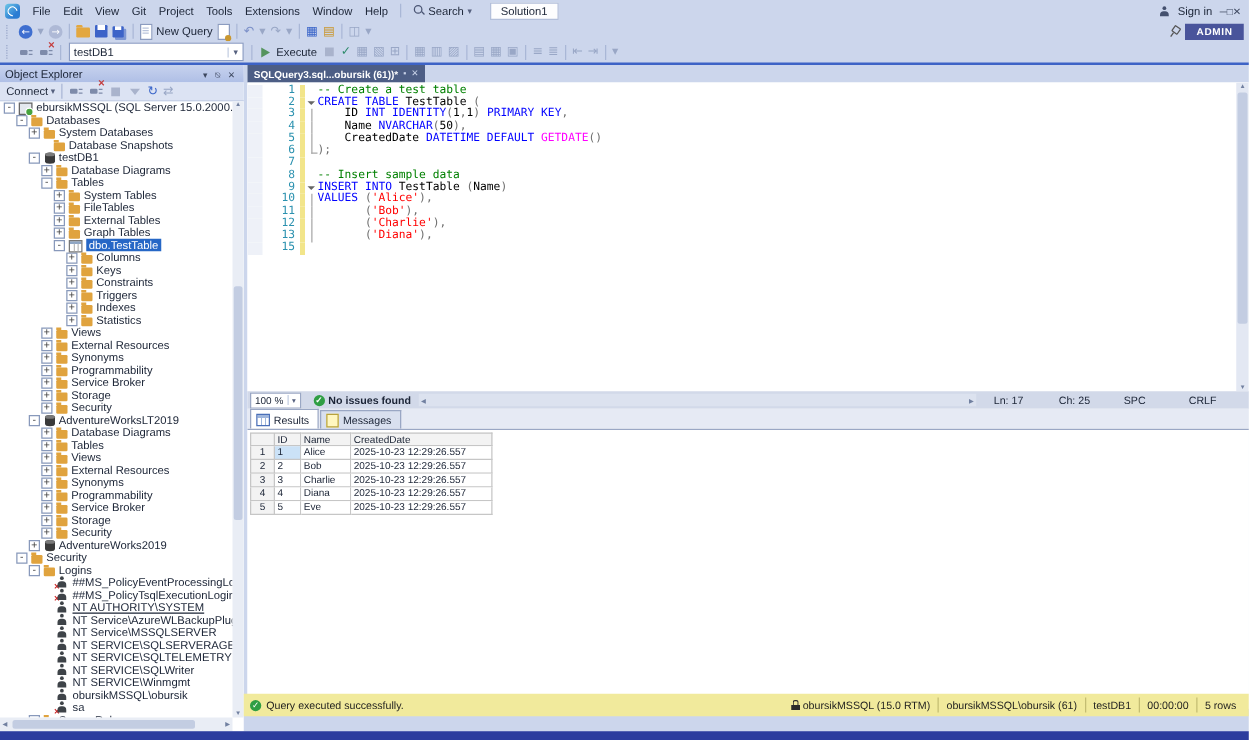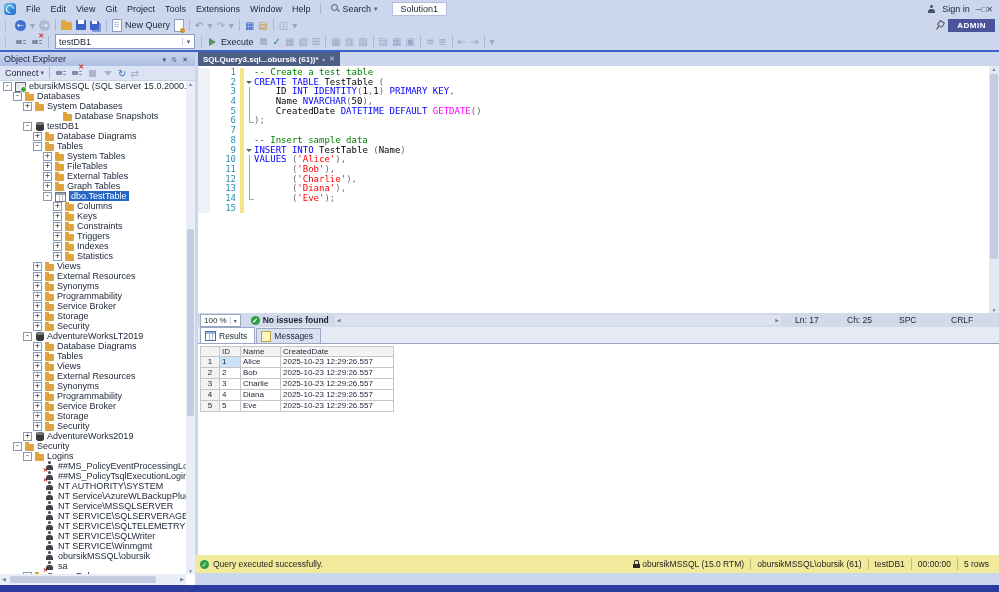--- a/index.html
+++ b/index.html
@@ -383,21 +383,21 @@
         <div class="tree-row" style="padding-left: 13px;">
           <span class="exp">-</span>
           <span class="ti ti-folder"><i class="px"></i></span>
           <span class="tree-label">Databases</span>
         </div>
         <div class="tree-row" style="padding-left: 23px;">
           <span class="exp">+</span>
           <span class="ti ti-folder"><i class="px"></i></span>
           <span class="tree-label">System Databases</span>
         </div>
-        <div class="tree-row" style="padding-left: 23px; justify-content: center;">
+        <div class="tree-row" style="padding-left: 31px;">
           <span class="exp-sp"></span>
           <span class="ti ti-folder"><i class="px"></i></span>
           <span class="tree-label">Database Snapshots</span>
         </div>
         <div class="tree-row" style="padding-left: 23px;">
           <span class="exp">-</span>
           <span class="ti ti-db"><i class="px"></i></span>
           <span class="tree-label">testDB1</span>
         </div>
         <div class="tree-row" style="padding-left: 33px;">
@@ -568,21 +568,21 @@
         <div class="tree-row" style="padding-left: 33px;">
           <span class="exp-sp"></span>
           <span class="ti ti-user-x"><i class="px"></i></span>
           <span class="tree-label">##MS_PolicyEventProcessingLogin##</span>
         </div>
         <div class="tree-row" style="padding-left: 33px;">
           <span class="exp-sp"></span>
           <span class="ti ti-user-x"><i class="px"></i></span>
           <span class="tree-label">##MS_PolicyTsqlExecutionLogin##</span>
         </div>
-        <div class="tree-row" style="padding-left: 33px;">
+        <div class="tree-row" style="padding-left: 33px; text-decoration: underline;">
           <span class="exp-sp"></span>
           <span class="ti ti-user"><i class="px"></i></span>
           <span class="tree-label">NT AUTHORITY\SYSTEM</span>
         </div>
         <div class="tree-row" style="padding-left: 33px;">
           <span class="exp-sp"></span>
           <span class="ti ti-user"><i class="px"></i></span>
           <span class="tree-label">NT Service\AzureWLBackupPluginSvc</span>
         </div>
         <div class="tree-row" style="padding-left: 33px;">
@@ -755,29 +755,20 @@
           <span class="cl-margin"></span>
           <span class="cl-num">13</span>
           <span class="cl-chg"></span>
           <span class="cl-out ol-mid">
             <i class="px"></i>
           </span>
           <span class="cl-text"><span class="tk-o">       (</span><span class="tk-s">'Diana'</span><span class="tk-o">),</span></span>
         </div>
         <div class="code-line">
           <span class="cl-margin"></span>
-          <span class="cl-num">14</span>
-          <span class="cl-chg"></span>
-          <span class="cl-out ol-end">
-            <i class="px"></i>
-          </span>
-          <span class="cl-text"><span class="tk-o">       (</span><span class="tk-s">'Eve'</span><span class="tk-o">);</span></span>
-        </div>
-        <div class="code-line">
-          <span class="cl-margin"></span>
           <span class="cl-num">15</span>
           <span class="cl-chg"></span>
           <span class="cl-out"><i class="px"></i></span>
           <span class="cl-text"></span>
         </div>
       </div>
     <div id="ed-vscroll">
       <span class="arr" style="top:0;width:10px">▲</span>
       <span class="thumb"></span>
       <span class="arr" style="bottom:0;width:10px">▼</span>

